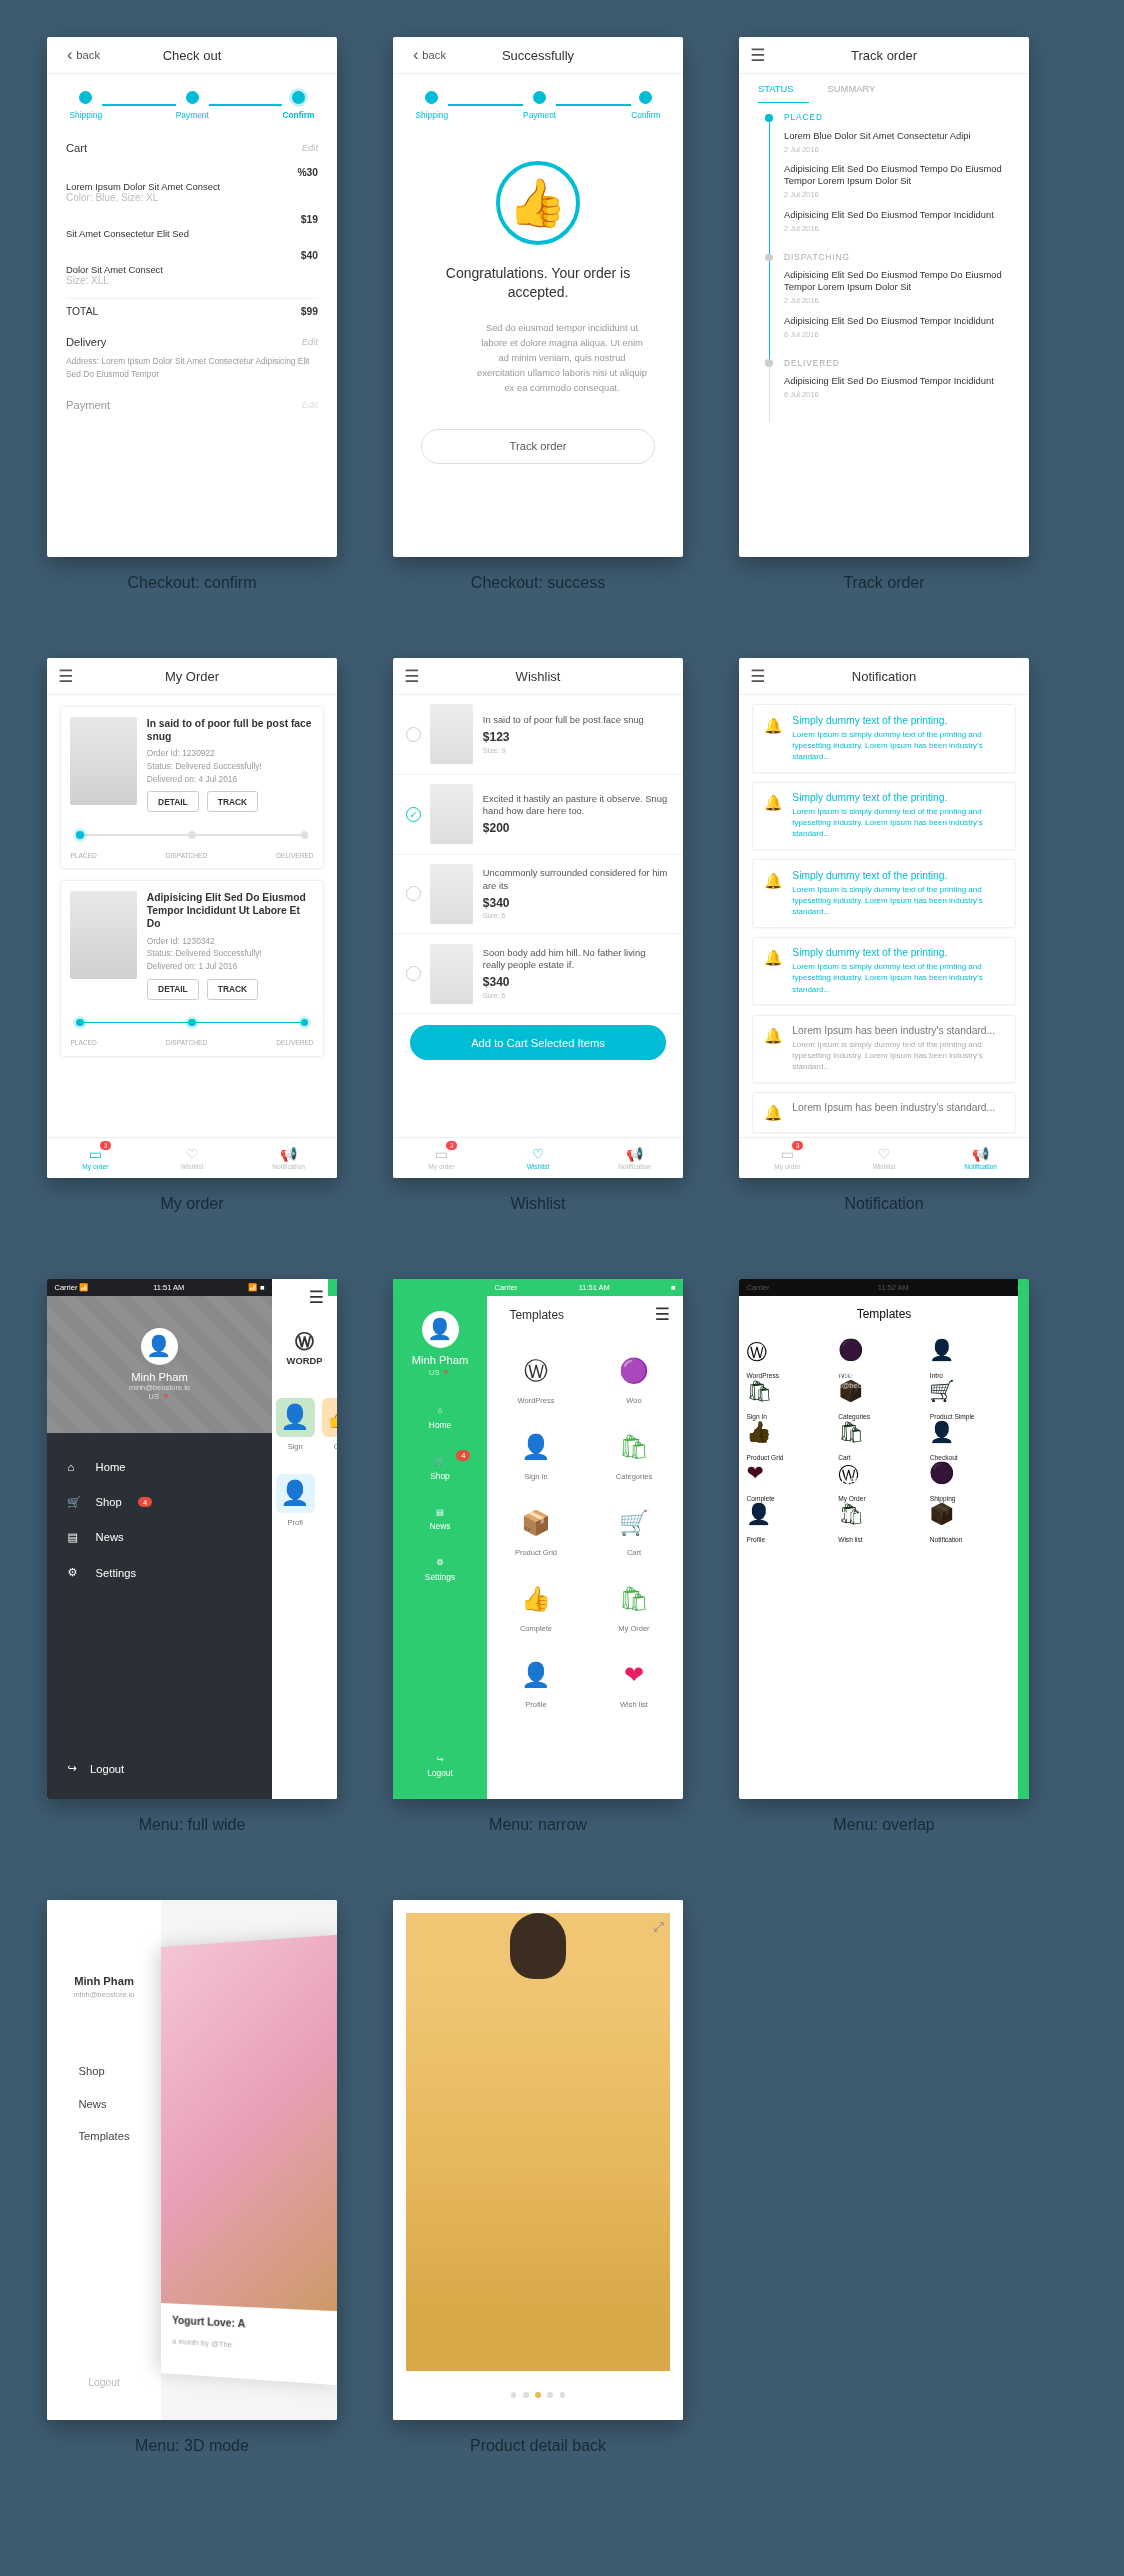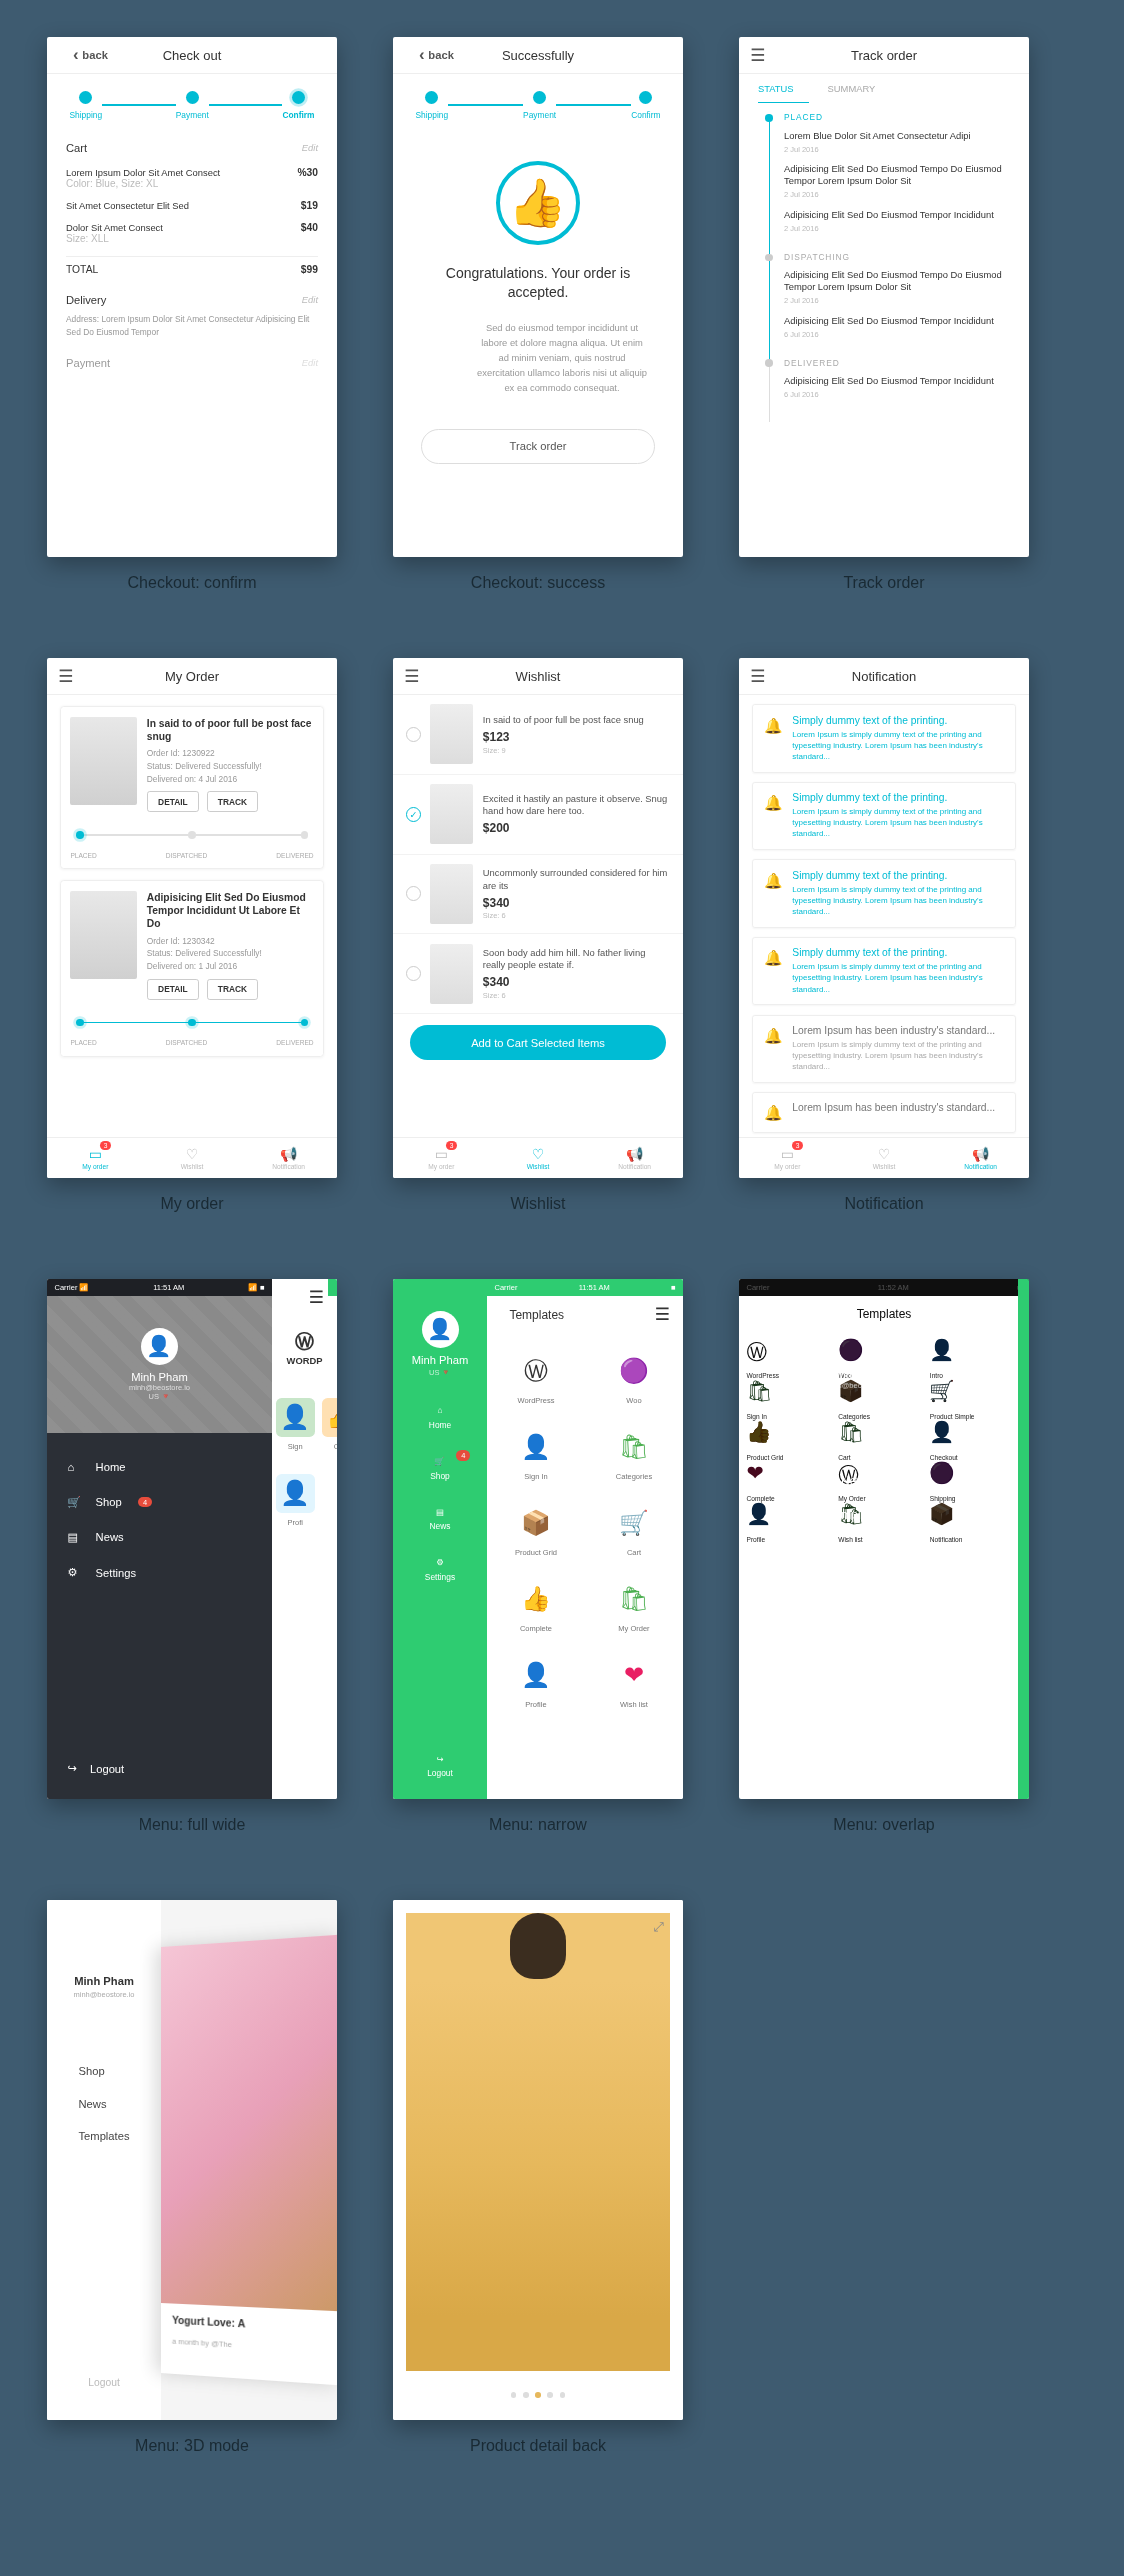--- a/index.html
+++ b/index.html
@@ -14,37 +14,37 @@
 .screen {
   width: 290px; height: 520px; background: #fff; border-radius: 1.9px;
   box-shadow: 0 7.5px 22.5px rgba(0,0,0,0.3);
   overflow: hidden; position: relative; font-size: 10.3px; color: #333;
 }
 .caption { color: #1a2b35; font-size: 16px; margin-top: 17px; font-weight: 500; }
 
 
 .hdr { height: 37px; display: flex; align-items: center; justify-content: center; position: relative; border-bottom: 0.9px solid #eee; }
 .hdr .title { font-size: 13px; color: #333; }
-.hdr .back { position: absolute; left: 26px; font-size: 11.2px; color: #555; display: flex; align-items: center; gap: 3.7px; font-weight: bold; }
+.hdr .back { position: absolute; left: 20px; font-size: 11.2px; color: #555; display: flex; align-items: center; gap: 3.7px; }
 .hdr .back::before { content: "‹"; font-size: 17px; }
 .hdr .ham { position: absolute; left: 11.2px; font-size: 17px; color: #555; }
 
 
 .stepper { display: flex; align-items: center; padding: 17px 22.5px 13px; }
 .step { display: flex; flex-direction: column; align-items: center; flex: 0 0 auto; }
 .dot { width: 13px; height: 13px; border-radius: 50%; background: #00bcd4; }
 .sline { flex: 1; height: 1.9px; background: #00bcd4; }
 .slabel { font-size: 8.4px; color: #00bcd4; margin-top: 5.6px; }
 
 
 .sect { padding: 9.4px 19px; }
 .sect-h { display: flex; justify-content: space-between; font-size: 11.2px; margin-bottom: 7.5px; }
 .sect-h .e { color: #bbb; font-size: 9.4px; font-style: italic; }
 .ci { display: flex; justify-content: space-between; padding: 5.6px 0; }
-.ci .l { color: #333; font-size: 9.4px; }
+.ci .l { color: #333; font-size: 9.4px; margin-top: 14px; }
 .ci .s { color: #bbb; font-size: 10px; }
 .ci .p { font-weight: 700; font-size: 10.3px; }
 .tot { border-top: 0.9px solid #eee; margin-top: 5.6px; padding-top: 7.5px; display: flex; justify-content: space-between; font-size: 10.3px; }
 .addr { font-size: 8.4px; color: #999; line-height: 1.5; }
 .btnrow { position: absolute; bottom: 11.2px; left: 0; right: 0; display: flex; justify-content: center; gap: 13px; padding-top: 11.2px; background: #fff; border-top: 0.9px solid #eee; }
 .btn { padding: 9.4px 22.5px; border-radius: 19px; font-size: 10.3px; border: 0.9px solid #ccc; background: #fff; }
 .btn.dark { background: #000; color: #fff; border: none; padding: 9.4px 26px; }
 
 
 .thumb { width: 84px; height: 84px; margin: 28px auto 19px; border: 4.7px solid #00bcd4; border-radius: 50%; display: flex; align-items: center; justify-content: center; color: #00bcd4; font-size: 47px; }

